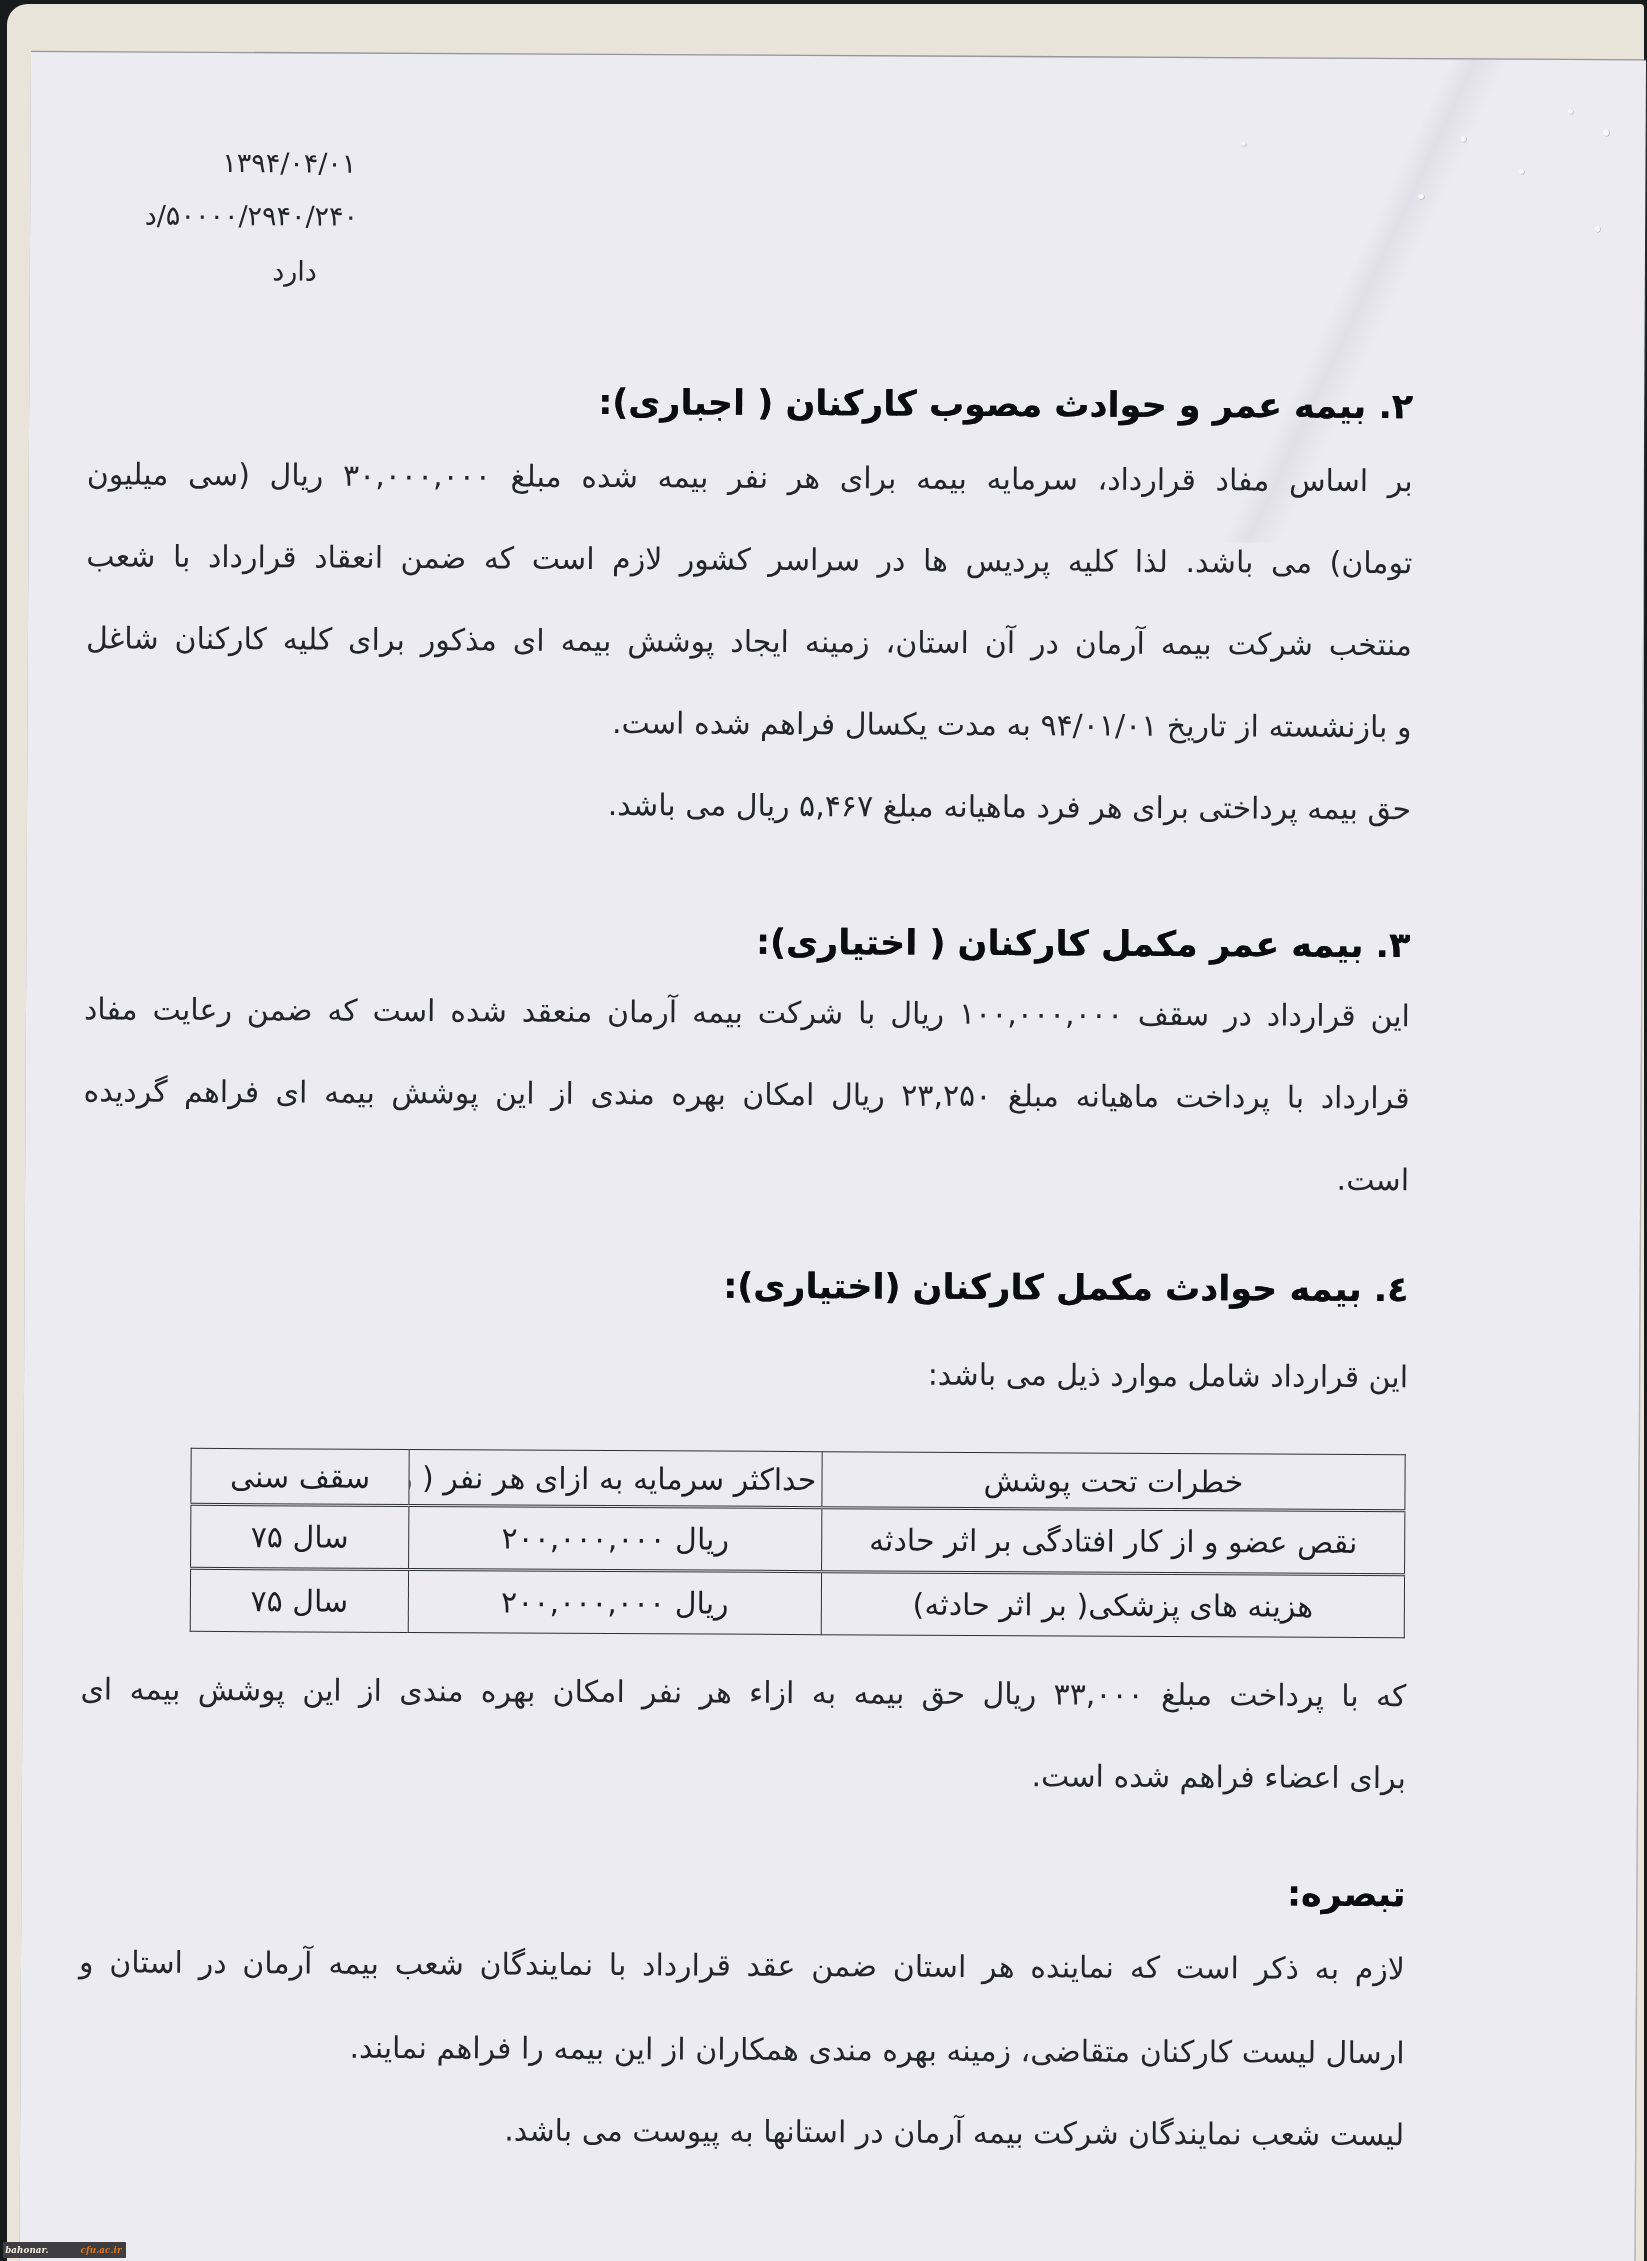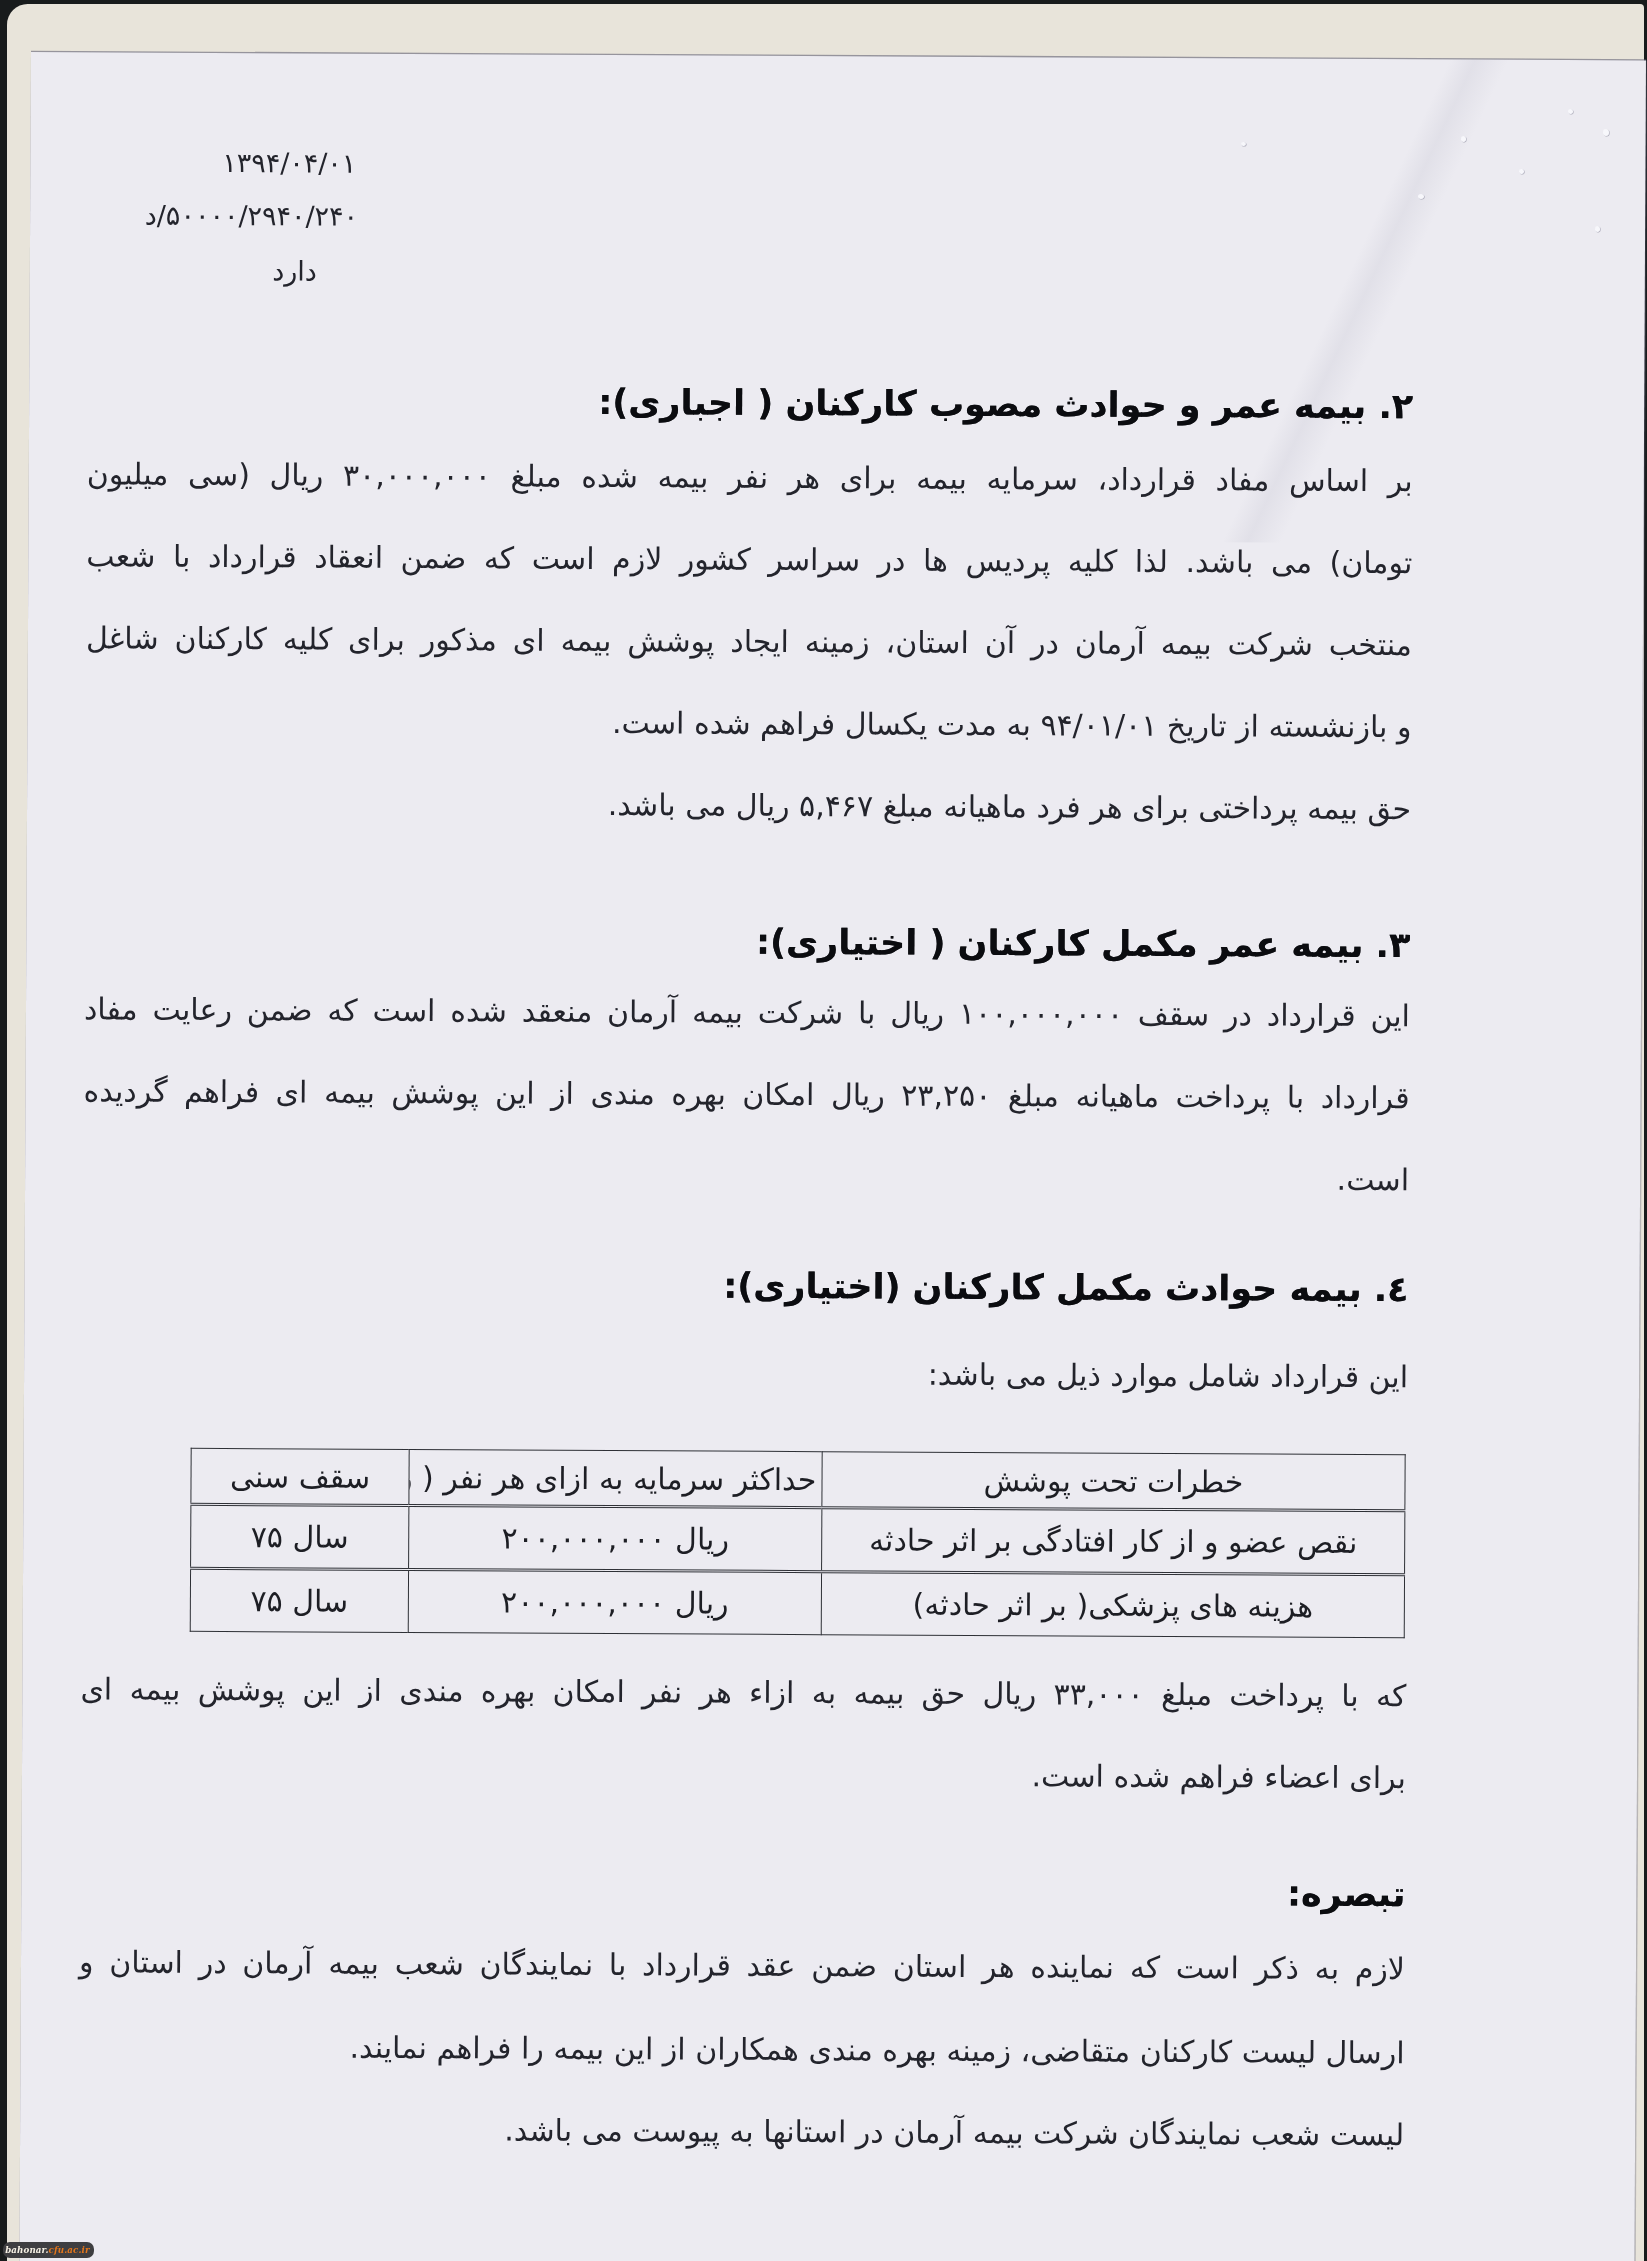--- a/index.html
+++ b/index.html
@@ -54,23 +54,23 @@
   .cov-table thead th{height:54px;border-bottom:3.2px double #2e3036;}
   .cov-table tbody tr td{height:61px;}
   .cov-table tbody tr.first td{border-bottom:3.2px double #2e3036;}
   .col-risk{width:583px;}
   .col-cap{width:413px;}
   .col-age{width:218px;}
   .ltr-cell{direction:ltr;}
   
   .wm{
     position:absolute;left:2.6px;top:2242px;height:15.5px;padding:0 3.9px 0 2.6px;
-    background:#3e3e41;border-radius:7px;display:flex;align-items:center;
+    background:#3e3e41;border-radius:1px;display:flex;align-items:center;
     font-family:"DejaVu Serif","Liberation Serif",serif;
-    font-style:italic;font-weight:700;font-size:8.7px;letter-spacing:0.1px;white-space:nowrap;
+    font-style:italic;font-weight:700;font-size:8.7px;letter-spacing:0.1px;white-space:nowrap;gap:32px;
   }
   .wm .p1{color:#f6f1e5;}
   .wm .p2{color:#e2761c;text-align:center;}
 </style>
 </head>
 <body>
 
 <div class="scan-bg"></div>
 
 <div class="page">

